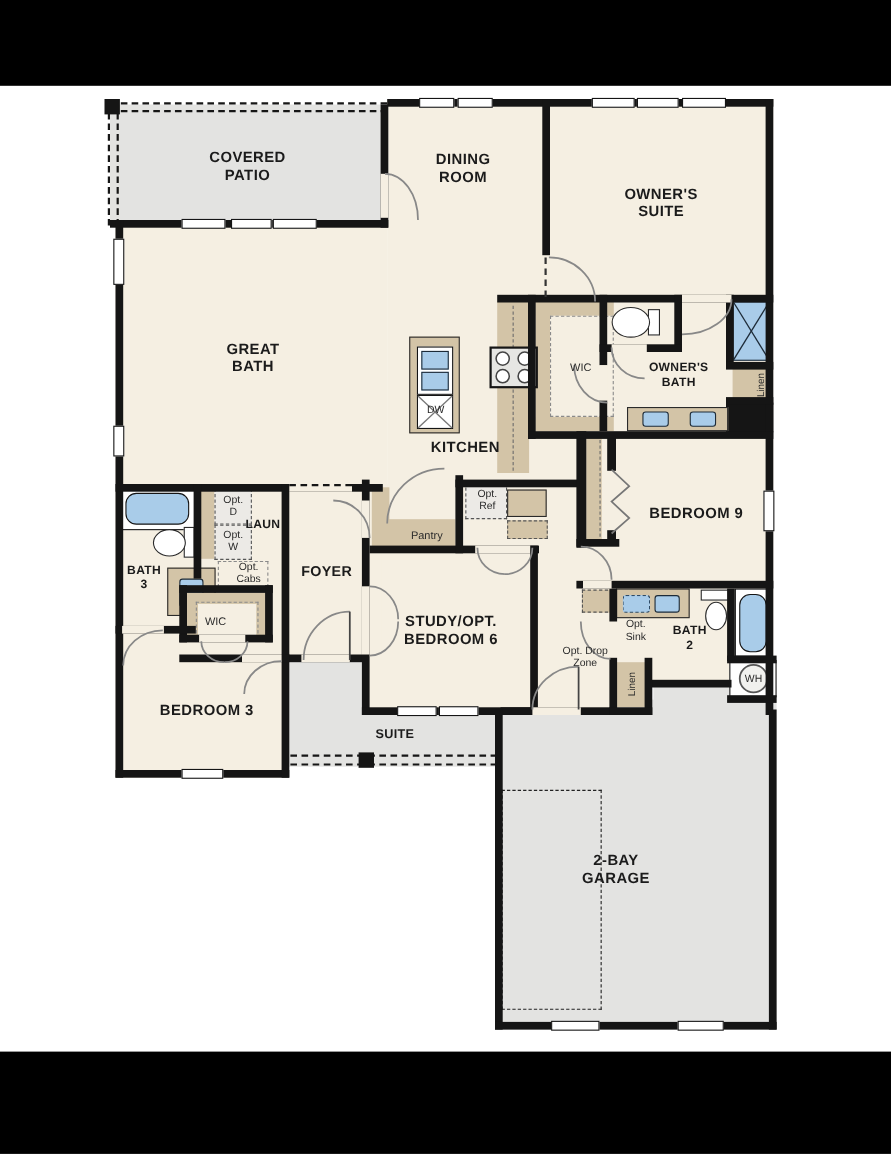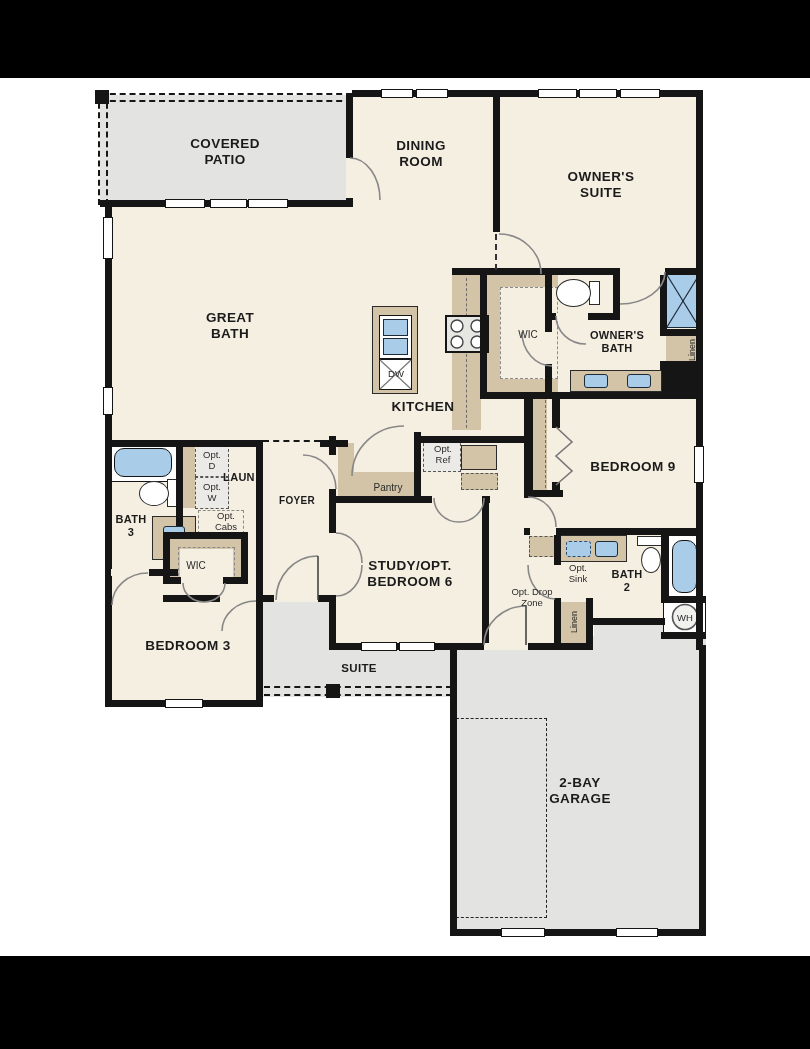--- a/index.html
+++ b/index.html
@@ -314,32 +314,32 @@
   <div class="lbl md" style="left:131px;top:526px">BATH
 3</div>
   <div class="lbl md" style="left:239px;top:478px">LAUN</div>
   <div class="lbl sm" style="left:212px;top:461px">Opt.
 D</div>
   <div class="lbl sm" style="left:212px;top:493px">Opt.
 W</div>
   <div class="lbl sm" style="left:226px;top:522px">Opt.
 Cabs</div>
   <div class="lbl sm" style="left:196px;top:566px;font-size:10px">WIC</div>
-  <div class="lbl md" style="left:297px;top:501px;font-size:10px">FOYER</div>
+  <div class="lbl md" style="left:297px;top:520px;font-size:13px">FOYER</div>
   <div class="lbl sm" style="left:388px;top:488px;font-size:10px">Pantry</div>
   <div class="lbl sm" style="left:443px;top:455px">Opt.
 Ref</div>
   <div class="lbl" style="left:410px;top:574px">STUDY/OPT.
 BEDROOM 6</div>
   <div class="lbl sm" style="left:532px;top:598px">Opt. Drop
 Zone</div>
   <div class="lbl sm" style="left:578px;top:574px">Opt.
 Sink</div>
   <div class="lbl md" style="left:627px;top:581px">BATH
 2</div>
   <div class="lbl sm vert" style="left:574px;top:622px;font-size:9px">Linen</div>
   <div class="lbl sm" style="left:685px;top:618px">WH</div>
   <div class="lbl" style="left:188px;top:646px">BEDROOM 3</div>
   <div class="lbl md" style="left:359px;top:668px;font-size:11.5px">SUITE</div>
-  <div class="lbl" style="left:580px;top:791px">2-BAY
+  <div class="lbl" style="left:560px;top:791px">2-BAY
 GARAGE</div>
 
 </div>
 
 </body></html>

